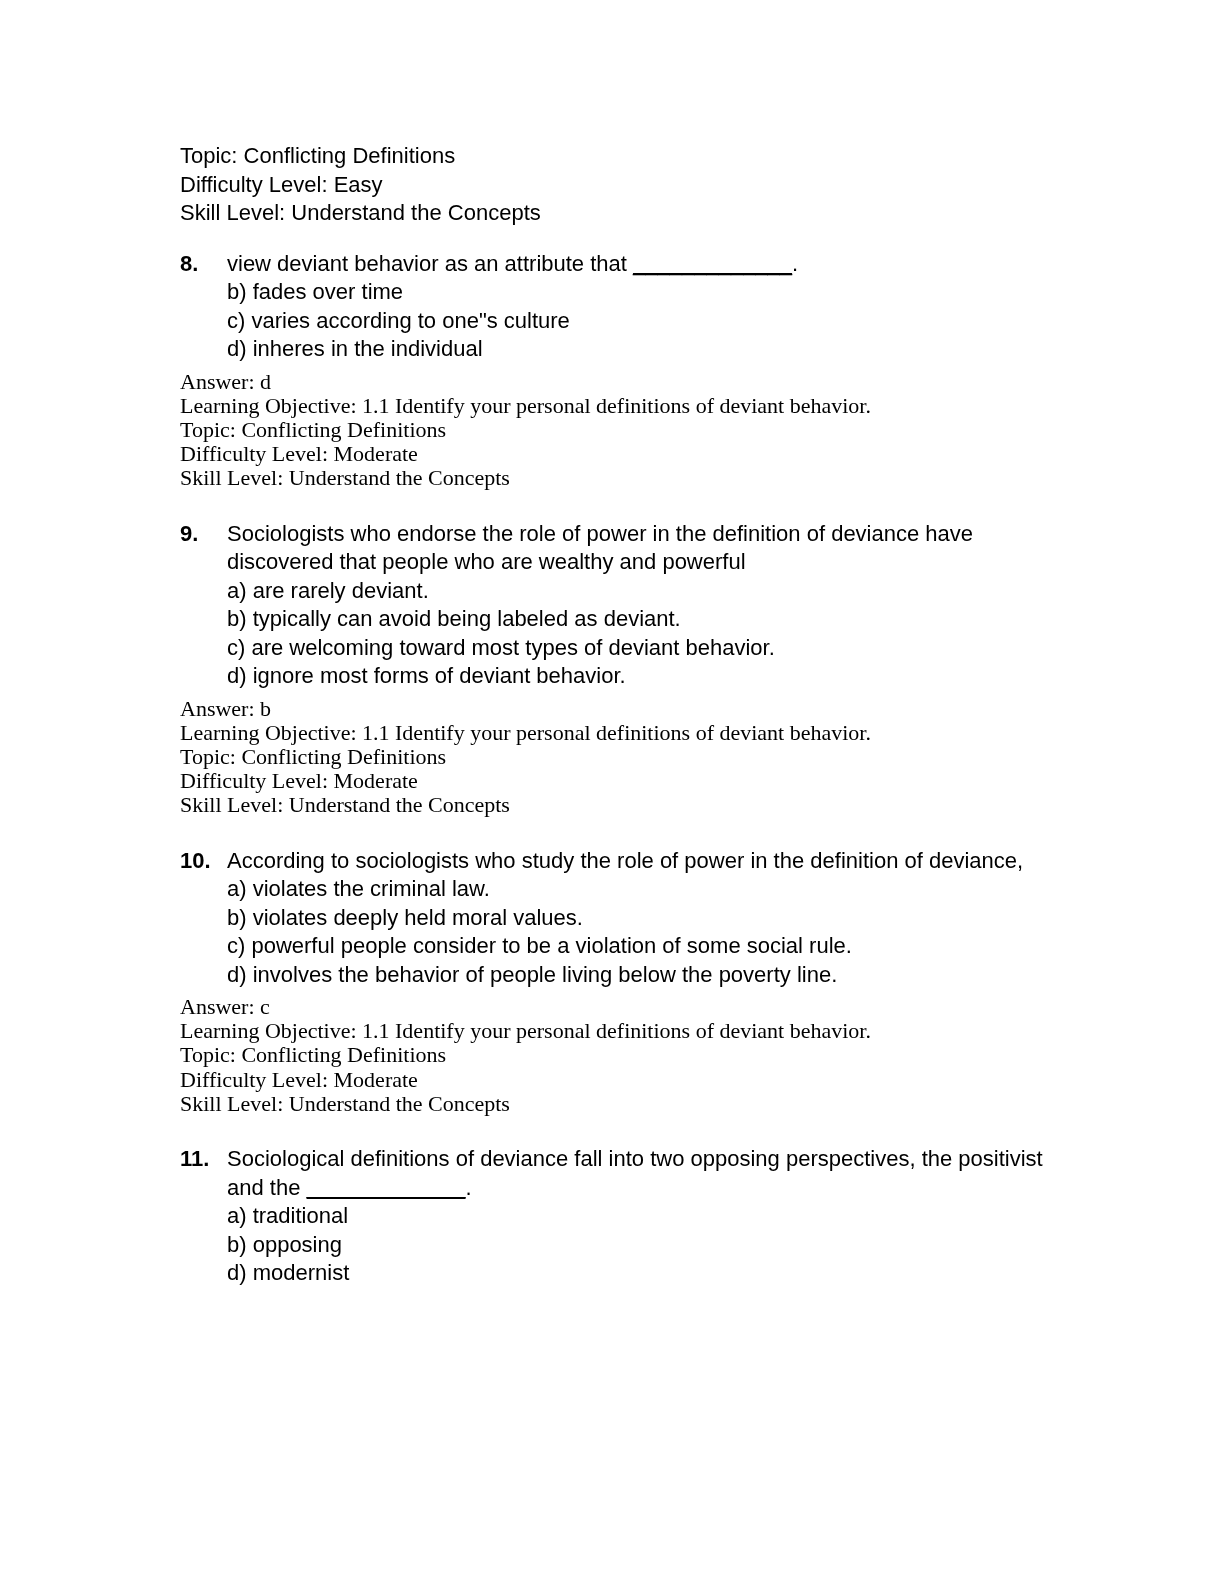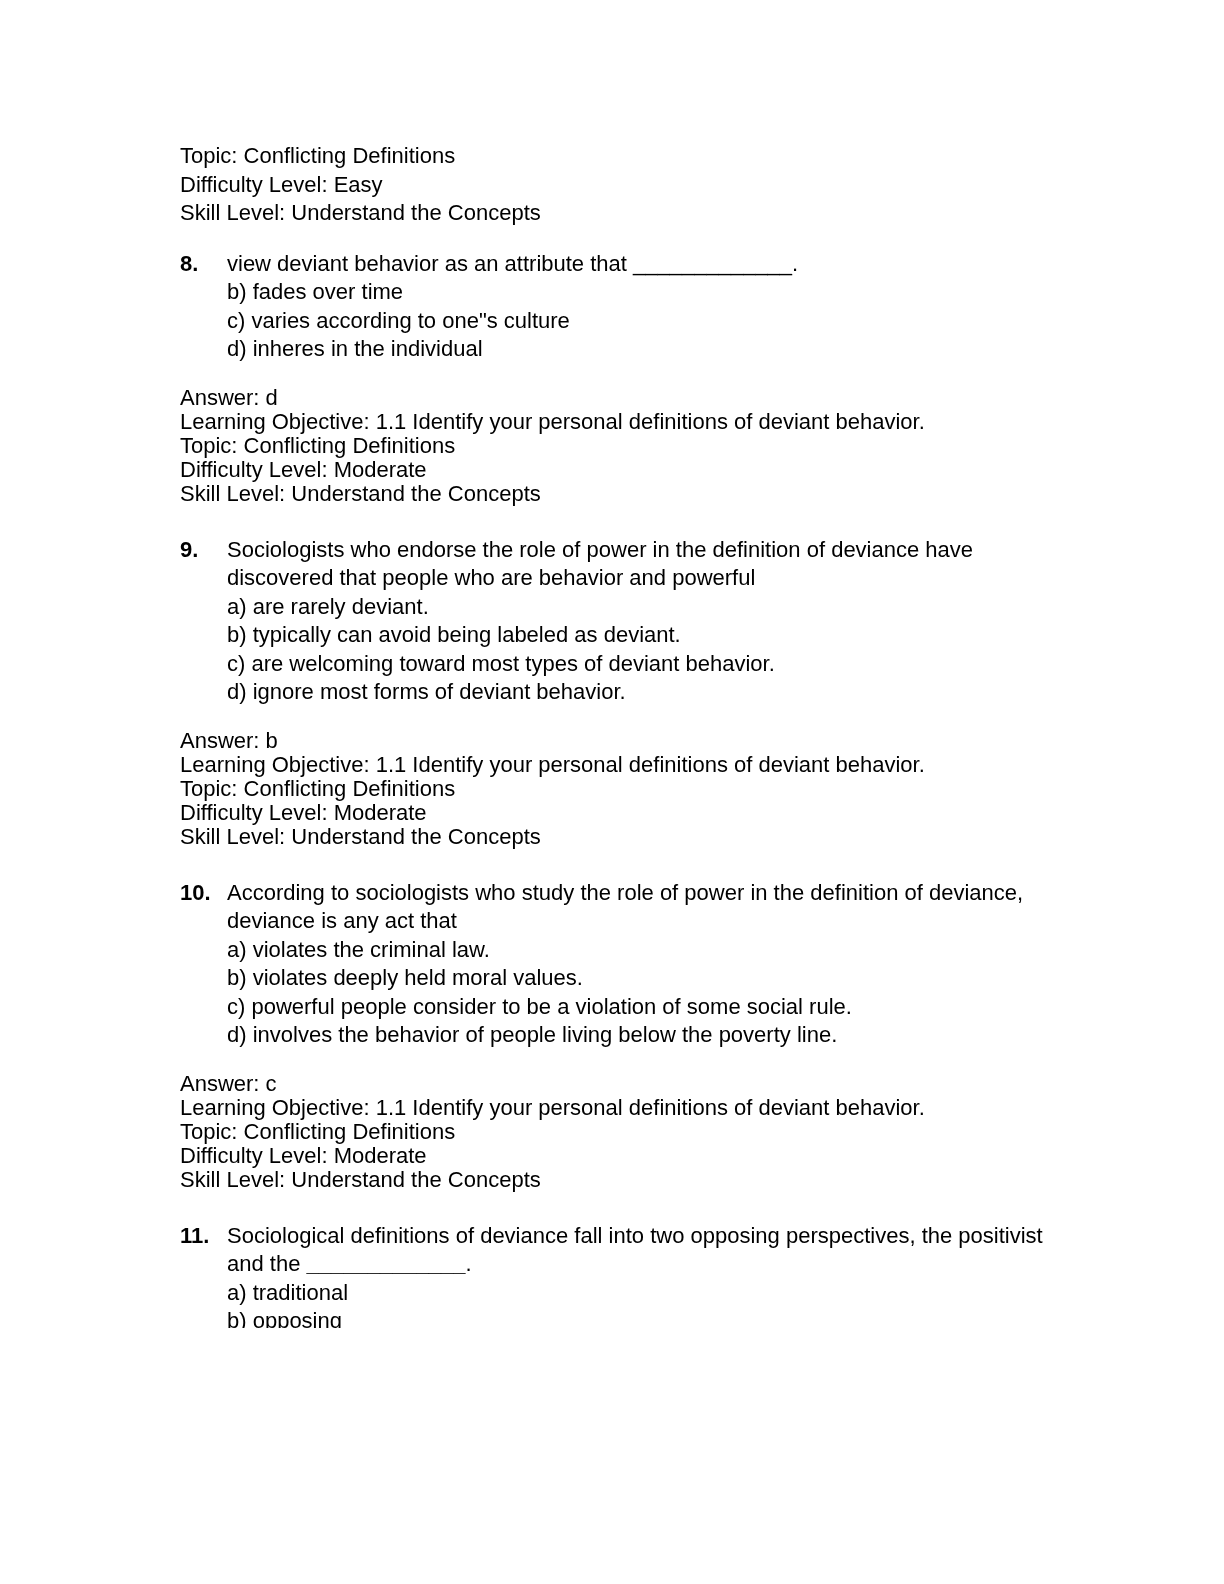--- a/index.html
+++ b/index.html
@@ -33,26 +33,26 @@
     position: absolute;
     left: 0;
     top: 0;
     font-weight: bold;
     line-height: 28.5px;
   }
   .q-line {
     line-height: 28.5px;
     white-space: nowrap;
   }
-  .answer-block { margin-top: 22px; }
+  .answer-block { margin-top: 6px; font-family: Liberation Serif, serif; }
   .a-line {
     line-height: 24.2px;
     white-space: nowrap;
   }
-  .blank { letter-spacing: 0; }
+  .blank { letter-spacing: 0; text-decoration: underline; }
   .blank.bold { font-weight: bold; }
 </style>
 </head>
 <body>
 
 <div class="page">
   <div class="content">
 
     <div>
       <div class="meta-line">Topic: Conflicting Definitions</div>
@@ -72,39 +72,38 @@
       <div class="a-line">Answer: d</div>
       <div class="a-line">Learning Objective: 1.1 Identify your personal definitions of deviant behavior.</div>
       <div class="a-line">Topic: Conflicting Definitions</div>
       <div class="a-line">Difficulty Level: Moderate</div>
       <div class="a-line">Skill Level: Understand the Concepts</div>
     </div>
 
     <div class="question">
       <span class="q-num">9.</span>
       <div class="q-line">Sociologists who endorse the role of power in the definition of deviance have</div>
-      <div class="q-line">discovered that people who are behavior and powerful</div>
+      <div class="q-line">discovered that people who are wealthy and powerful</div>
       <div class="q-line">a) are rarely deviant.</div>
       <div class="q-line">b) typically can avoid being labeled as deviant.</div>
       <div class="q-line">c) are welcoming toward most types of deviant behavior.</div>
       <div class="q-line">d) ignore most forms of deviant behavior.</div>
     </div>
 
     <div class="answer-block">
       <div class="a-line">Answer: b</div>
       <div class="a-line">Learning Objective: 1.1 Identify your personal definitions of deviant behavior.</div>
       <div class="a-line">Topic: Conflicting Definitions</div>
       <div class="a-line">Difficulty Level: Moderate</div>
       <div class="a-line">Skill Level: Understand the Concepts</div>
     </div>
 
     <div class="question">
       <span class="q-num">10.</span>
       <div class="q-line">According to sociologists who study the role of power in the definition of deviance,</div>
-      <div class="q-line">deviance is any act that</div>
       <div class="q-line">a) violates the criminal law.</div>
       <div class="q-line">b) violates deeply held moral values.</div>
       <div class="q-line">c) powerful people consider to be a violation of some social rule.</div>
       <div class="q-line">d) involves the behavior of people living below the poverty line.</div>
     </div>
 
     <div class="answer-block">
       <div class="a-line">Answer: c</div>
       <div class="a-line">Learning Objective: 1.1 Identify your personal definitions of deviant behavior.</div>
       <div class="a-line">Topic: Conflicting Definitions</div>

